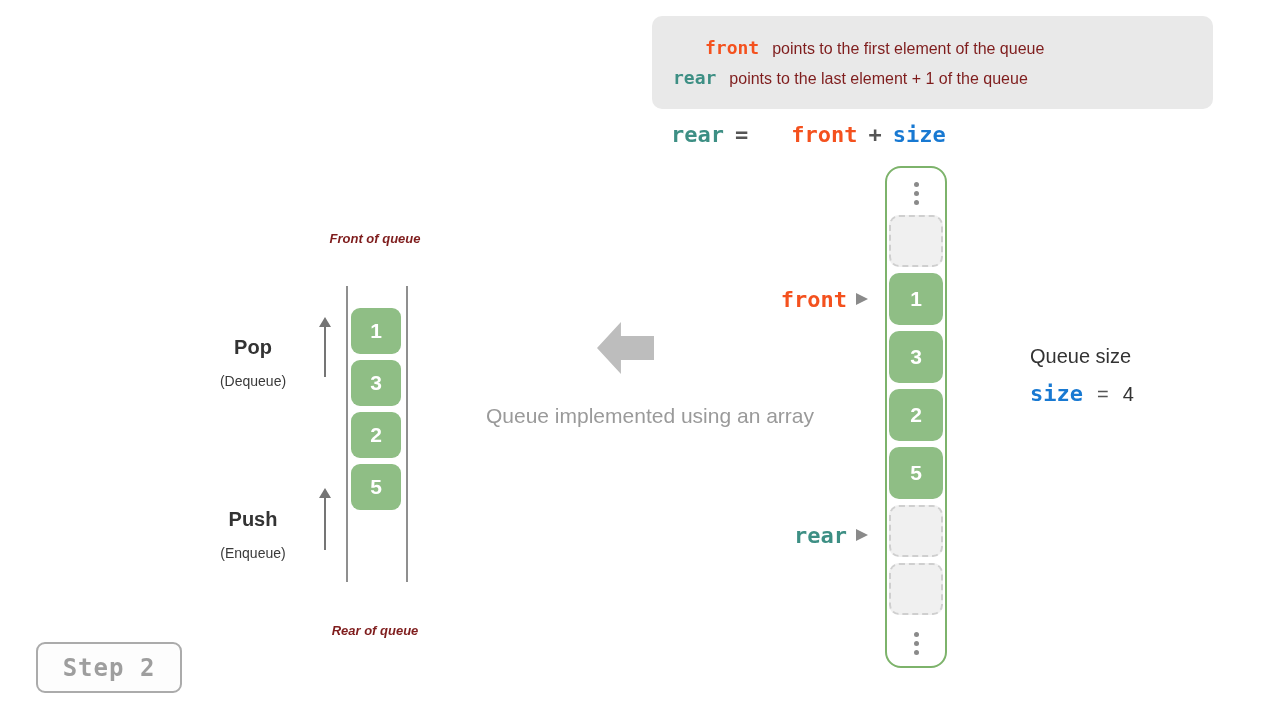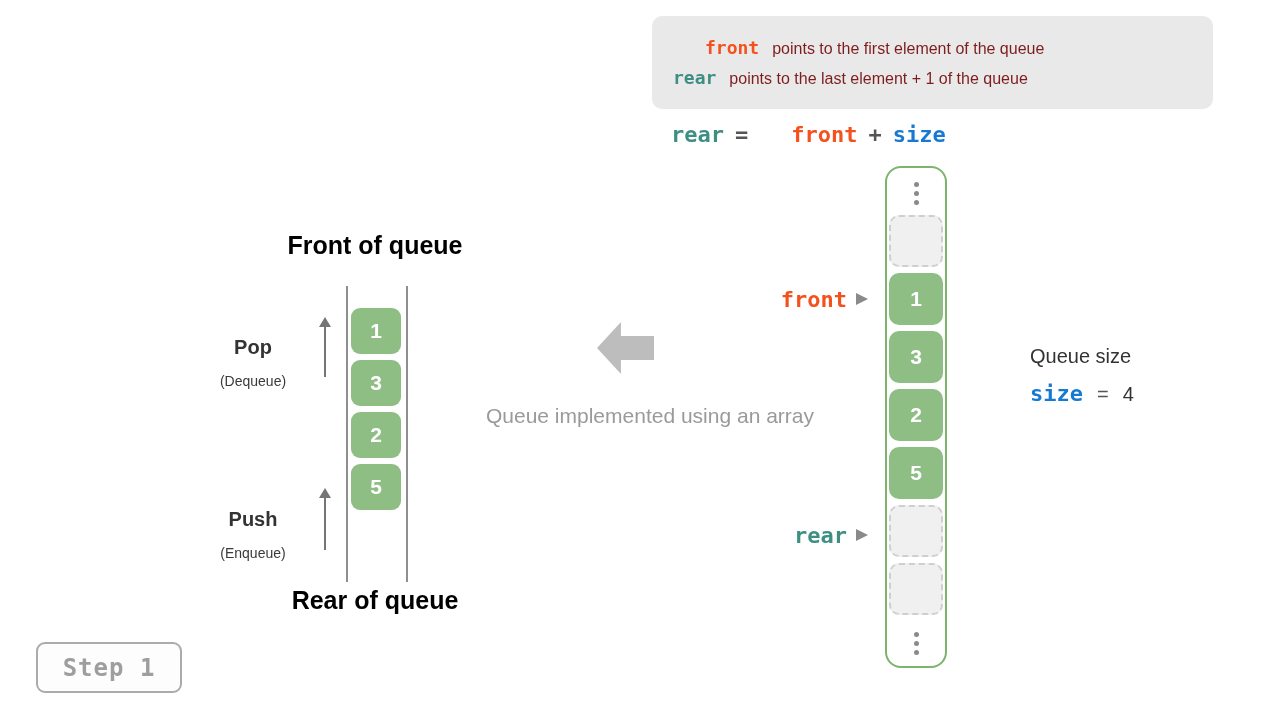--- a/index.html
+++ b/index.html
@@ -33,21 +33,21 @@
   .formula {
     position: absolute; left: 671px; top: 122px;
     display: flex; align-items: baseline;
     font-size: 22px;
   }
   .formula .op { color: #555555; margin: 0 11px; font-family: "DejaVu Sans Mono", monospace; font-weight: bold; }
 
   
   .heading {
     position: absolute; width: 220px; text-align: center;
-    font-size: 25px; font-weight: bold; color: #000000;
+    font-size: 13px; font-weight: bold; color: #7f1d1d; font-style: italic;
   }
   .vline { position: absolute; width: 2px; background: #8f8f8f; }
   .lcell {
     position: absolute; left: 351px; width: 50px; height: 46px;
     background: #8fbe85; border-radius: 9px;
     display: flex; align-items: center; justify-content: center;
     color: #ffffff; font-size: 21px; font-weight: bold;
   }
   .op-title {
     position: absolute; width: 200px; left: 153px; text-align: center;
@@ -164,21 +164,21 @@
   <span class="ahead" style="left:319px; top:317px;"></span>
   <div class="stem" style="left:324px; top:326px; height:51px;"></div>
   <div class="op-title" style="top:336px;">Pop</div>
   <div class="op-sub" style="top:373px;">(Dequeue)</div>
 
   <span class="ahead" style="left:319px; top:488px;"></span>
   <div class="stem" style="left:324px; top:497px; height:53px;"></div>
   <div class="op-title" style="top:508px;">Push</div>
   <div class="op-sub" style="top:545px;">(Enqueue)</div>
 
-  <div class="heading" style="left:265px; top:586px;">Rear of queue</div>
+  <div class="heading" style="left:265px; top:623px;">Rear of queue</div>
 
   <div class="big-arrow"></div>
   <div class="caption">Queue implemented using an array</div>
 
   <div class="array-frame"></div>
 
   <div class="dots" style="top:182px;">
       <i></i>
       <i></i>
       <i></i>
@@ -207,16 +207,16 @@
     <span class="chev"></span>
   </div>
 
   <div class="qsize-label">Queue size</div>
   <div class="qsize-row">
     <span class="kw mono blue">size</span>
     <span class="op">=</span>
     <span class="val">4</span>
   </div>
 
-  <div class="step-badge">Step 1</div>
+  <div class="step-badge">Step 2</div>
 
 
 </div>
 
 </body></html>

